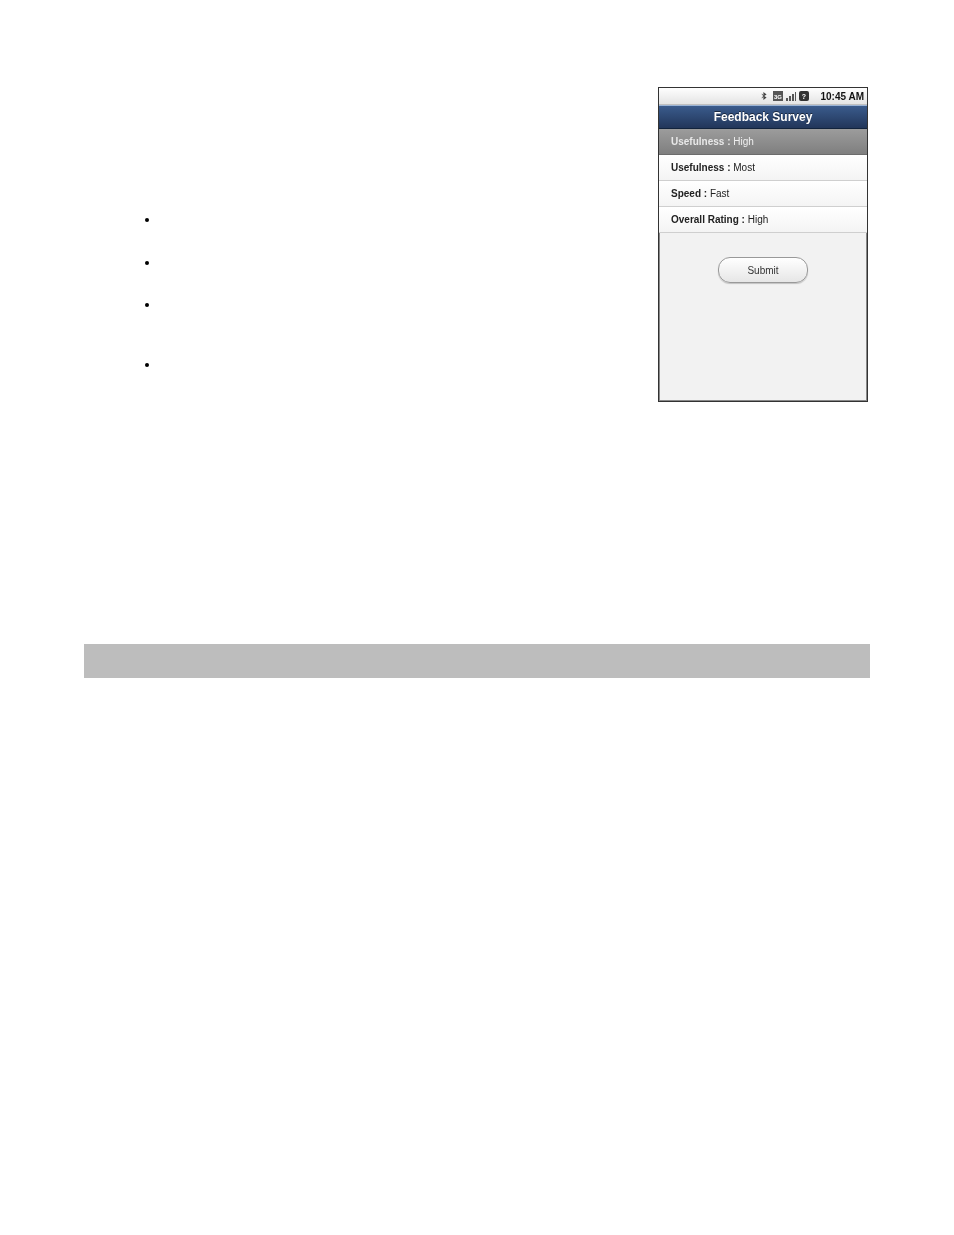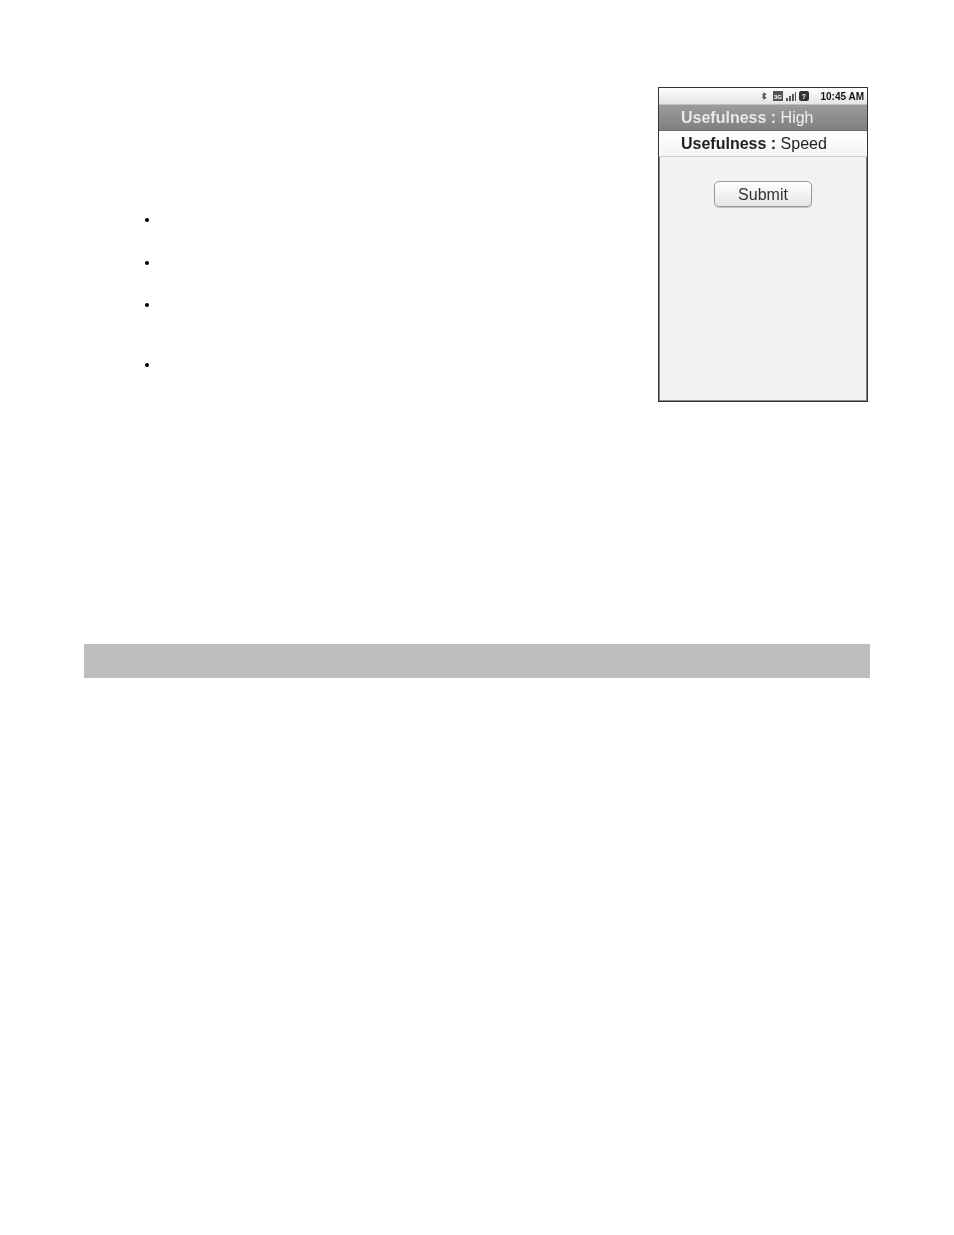--- a/index.html
+++ b/index.html
@@ -83,22 +83,22 @@
     line-height: 22px;
     border-top: 1px solid #9bb4d6;
     border-bottom: 1px solid #12233c;
     text-shadow: 0 -1px 0 rgba(0,0,0,0.5);
   }
 
   
   .row {
     height: 25px;
     line-height: 25px;
-    padding: 0 22px;
-    font-size: 16px;
+    padding: 0 12px;
+    font-size: 10px;
     border-bottom: 1px solid #cfcfcf;
     background: linear-gradient(#ffffff,#f4f4f4);
     color: #222;
   }
   .row .label {
     font-weight: bold;
   }
   .row.selected {
     background: linear-gradient(#9c9c9c,#7f7f7f);
     color: #f0f0f0;
@@ -106,27 +106,27 @@
   }
   .row.selected .label { color: #e8e8e8; }
 
   
   .submit-wrap {
     text-align: center;
     padding-top: 24px;
   }
   .submit-btn {
     display: inline-block;
-    width: 98px;
+    width: 90px;
     height: 26px;
     line-height: 24px;
-    font-size: 16px;
+    font-size: 10px;
     font-family: Arial, Helvetica, sans-serif;
     border: 1px solid #999;
-    border-radius: 5px;
+    border-radius: 12px;
     background: linear-gradient(#ffffff,#e6e6e6);
     box-shadow: 0 1px 1px rgba(0,0,0,0.2);
     color: #333;
     cursor: pointer;
   }
 
   
   .grey-strip {
     position: absolute;
     left: 84px;
@@ -170,26 +170,33 @@
     </span>
     <span class="ic">
       <svg viewBox="0 0 10 10" width="10" height="10">
           <rect x="0" y="0" width="10" height="10" rx="2" fill="#333"></rect>
           <text x="5" y="8" font-size="7" fill="#fff" text-anchor="middle" font-family="Arial">?</text>
         </svg>
     </span>
     <span class="time">10:45 AM</span>
   </div>
 
+  <div class="title-bar">Feedback Survey</div>
 
   <div class="row selected">
     <span class="label">Usefulness : </span><span>High</span>
   </div>
   <div class="row">
-    <span class="label">Usefulness : </span><span>Speed</span>
+    <span class="label">Usefulness : </span><span>Most</span>
+  </div>
+  <div class="row">
+    <span class="label">Speed : </span><span>Fast</span>
+  </div>
+  <div class="row">
+    <span class="label">Overall Rating : </span><span>High</span>
   </div>
 
   <div class="submit-wrap">
     <button class="submit-btn">Submit</button>
   </div>
 </div>
 
 <div class="grey-strip"></div>
 
 </body></html>

